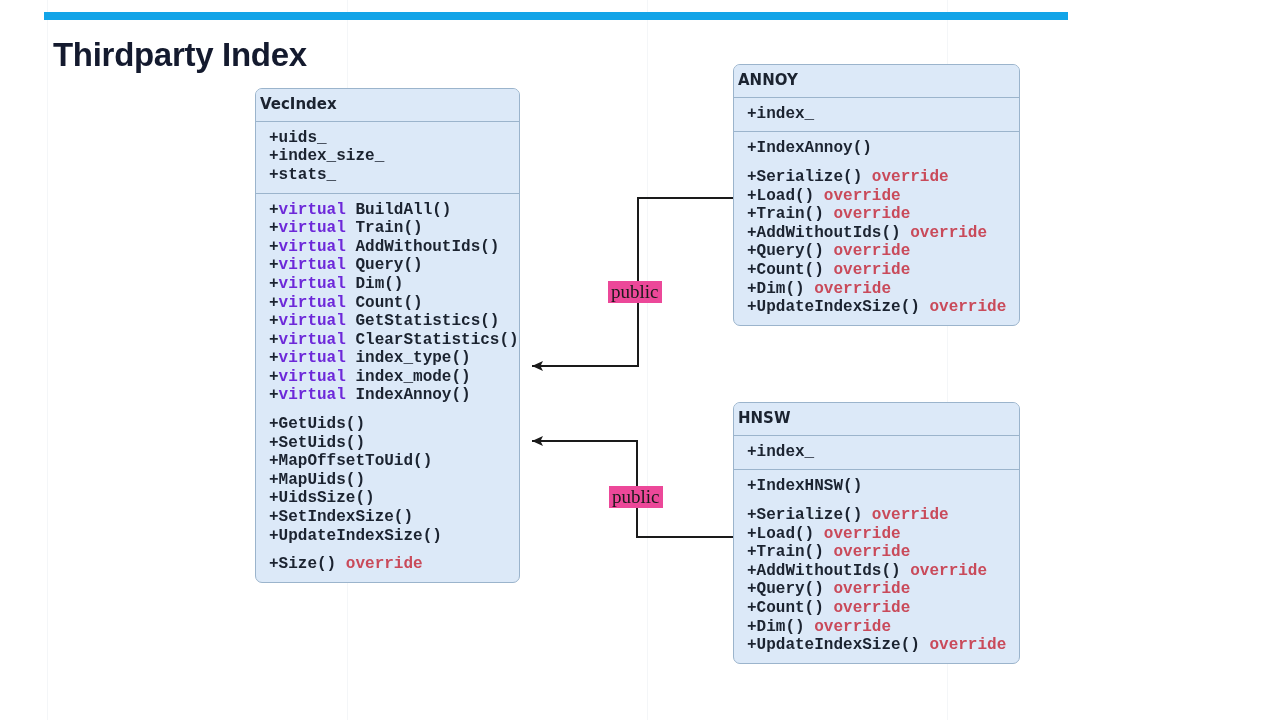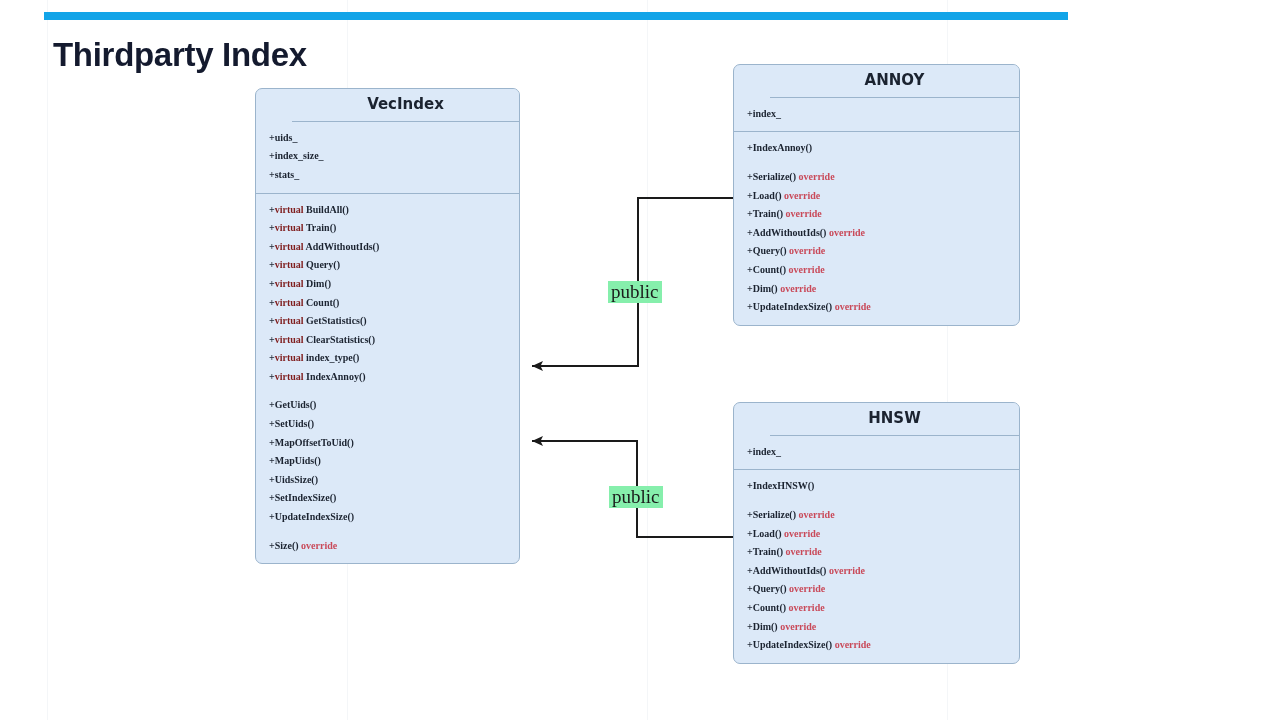--- a/index.html
+++ b/index.html
@@ -65,50 +65,49 @@
   
   .uml-class {
     position: absolute;
     background: #dce9f8;
     border: 1px solid #9bb4cc;
     border-radius: 7px;
     box-sizing: border-box;
     overflow: hidden;
   }
   .uml-header {
-    text-align: center;
+    text-align: left;
     font-family: "DejaVu Sans", sans-serif;
     font-size: 15px;
     font-weight: bold;
     color: #1b2330;
     padding: 6px 4px 7px 4px;
     border-bottom: 1px solid #9bb4cc;
     background: #dce9f8;
     line-height: 1.25;
-    margin-left: 36px;
   }
   .uml-section {
     padding: 7px 0 8px 0;
     border-bottom: 1px solid #9bb4cc;
   }
   .uml-section.last { border-bottom: none; }
   .uml-row {
-    font-family: Liberation Serif, serif;
-    font-size: 10px;
+    font-family: Liberation Mono, monospace;
+    font-size: 16px;
     font-weight: bold;
     color: #1b2330;
     line-height: 18.6px;
     padding: 0 0 0 13px;
     white-space: nowrap;
   }
   .uml-row.spacer {
     height: 10px;
     line-height: 10px;
   }
-  .kw-virtual { color: #7f1d1d; font-weight: bold; }
+  .kw-virtual { color: #6d28d9; font-weight: bold; }
   .kw-override { color: #c94a5a; font-weight: bold; }
   .mname { color: #1b2330; font-weight: bold; }
 
   
   #class-vecindex { left: 255px; top: 88px; width: 265px; }
   #class-annoy    { left: 733px; top: 64px; width: 287px; }
   #class-hnsw     { left: 733px; top: 402px; width: 287px; }
 
   
   .connector-layer {
@@ -116,21 +115,21 @@
     left: 0; top: 0;
     width: 1280px;
     height: 720px;
     pointer-events: none;
   }
   .edge-label {
     position: absolute;
     font-family: "Liberation Serif", serif;
     font-size: 19px;
     color: #1a1a1a;
-    background: #86efac;
+    background: #ec4899;
     padding: 0 3px;
     white-space: nowrap;
   }
   #label-public-annoy { left: 608px; top: 281px; }
   #label-public-hnsw  { left: 609px; top: 486px; }
 </style>
 </head>
 <body>
 
 <div id="slide">
@@ -171,20 +170,21 @@
       <div>
         <div class="uml-row"><span>+<span class="kw-virtual">virtual</span> <span class="mname">BuildAll()</span></span></div>
         <div class="uml-row"><span>+<span class="kw-virtual">virtual</span> <span class="mname">Train()</span></span></div>
         <div class="uml-row"><span>+<span class="kw-virtual">virtual</span> <span class="mname">AddWithoutIds()</span></span></div>
         <div class="uml-row"><span>+<span class="kw-virtual">virtual</span> <span class="mname">Query()</span></span></div>
         <div class="uml-row"><span>+<span class="kw-virtual">virtual</span> <span class="mname">Dim()</span></span></div>
         <div class="uml-row"><span>+<span class="kw-virtual">virtual</span> <span class="mname">Count()</span></span></div>
         <div class="uml-row"><span>+<span class="kw-virtual">virtual</span> <span class="mname">GetStatistics()</span></span></div>
         <div class="uml-row"><span>+<span class="kw-virtual">virtual</span> <span class="mname">ClearStatistics()</span></span></div>
         <div class="uml-row"><span>+<span class="kw-virtual">virtual</span> <span class="mname">index_type()</span></span></div>
+        <div class="uml-row"><span>+<span class="kw-virtual">virtual</span> <span class="mname">index_mode()</span></span></div>
         <div class="uml-row"><span>+<span class="kw-virtual">virtual</span> <span class="mname">IndexAnnoy()</span></span></div>
       </div>
       <div class="uml-row spacer"></div>
       <div>
         <div class="uml-row"><span>+<span class="mname">GetUids()</span></span></div>
         <div class="uml-row"><span>+<span class="mname">SetUids()</span></span></div>
         <div class="uml-row"><span>+<span class="mname">MapOffsetToUid()</span></span></div>
         <div class="uml-row"><span>+<span class="mname">MapUids()</span></span></div>
         <div class="uml-row"><span>+<span class="mname">UidsSize()</span></span></div>
         <div class="uml-row"><span>+<span class="mname">SetIndexSize()</span></span></div>

